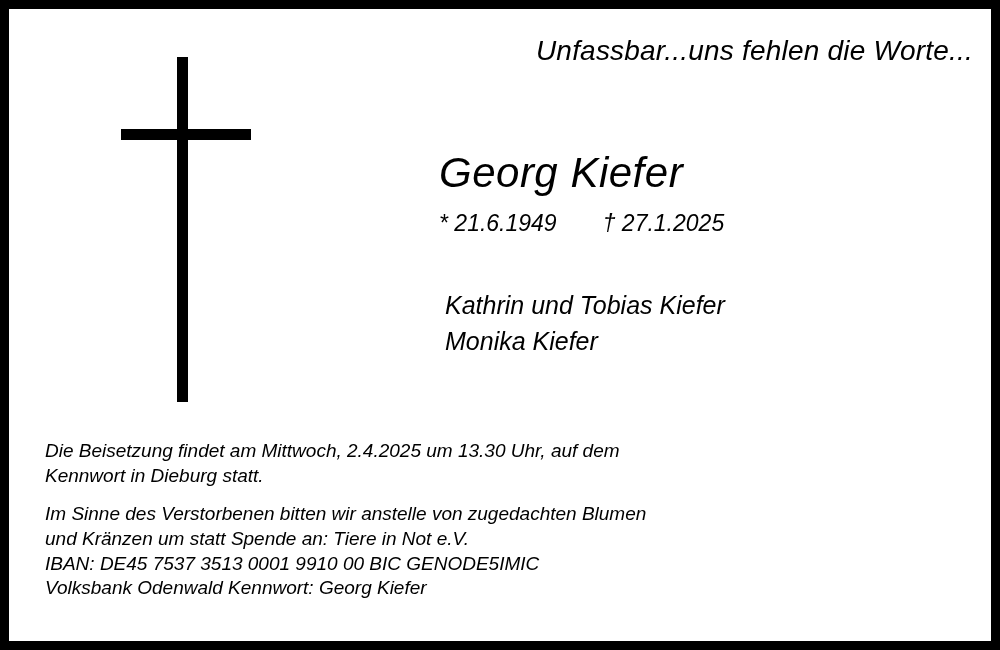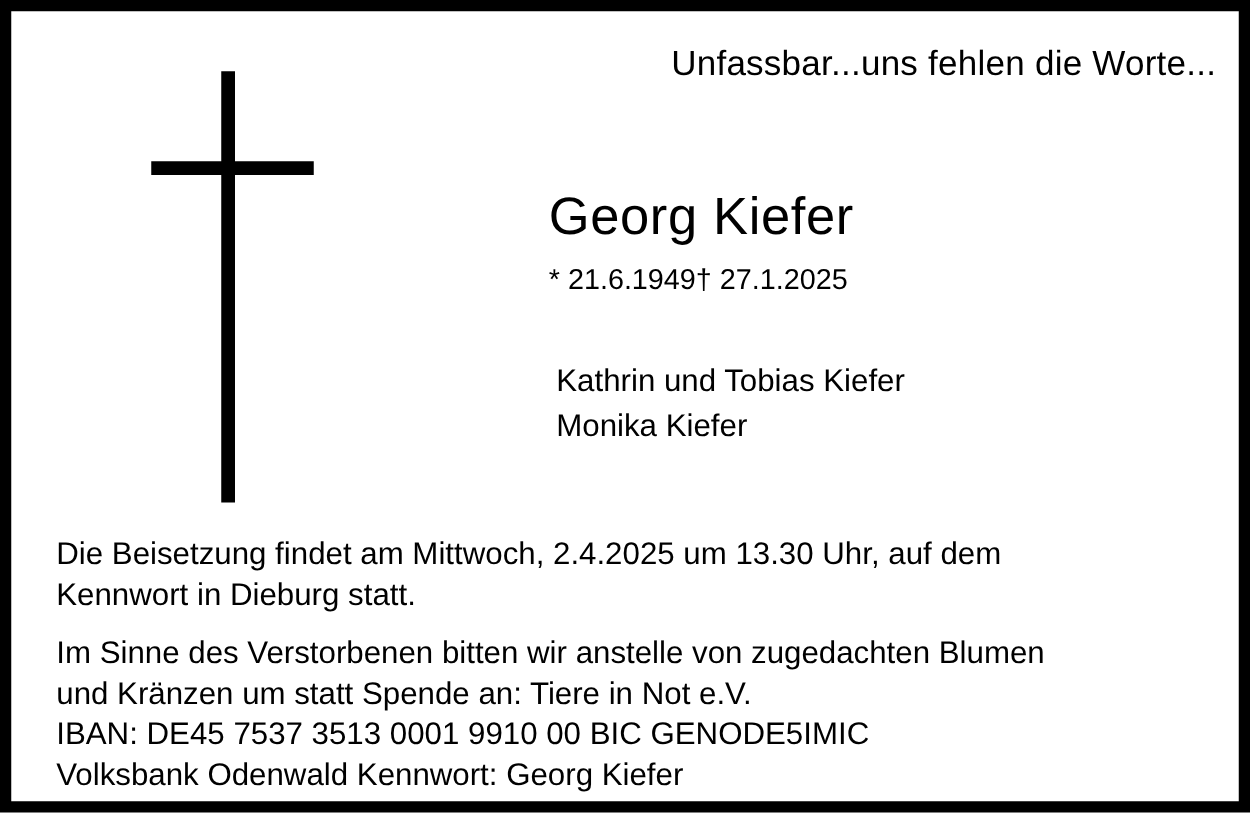--- a/index.html
+++ b/index.html
@@ -21,20 +21,21 @@
     height: 650px;
     background: #ffffff;
     border: 9px solid #000000;
     padding: 0;
   }
   .inner {
     position: relative;
     width: 100%;
     height: 100%;
     box-sizing: border-box;
+    font-style: italic;
   }
 
   
   .headline {
     position: absolute;
     top: 26px;
     right: 18px;
     font-size: 28px;
     letter-spacing: 0.2px;
     white-space: nowrap;
@@ -74,20 +75,21 @@
   }
   .deceased-name {
     font-size: 42px;
     line-height: 1.12;
     letter-spacing: 0.5px;
   }
   .dates {
     margin-top: 14px;
     font-size: 23px;
     display: flex;
+    gap: 46px;
   }
   .dates .birth, .dates .death {
     white-space: nowrap;
   }
 
   
   .survivors {
     position: absolute;
     left: 436px;
     top: 278px;
@@ -100,23 +102,23 @@
   }
 
   
   .body-text {
     position: absolute;
     left: 36px;
     top: 418px;
     right: 20px;
   }
   .para {
-    font-size: 25px;
+    font-size: 19px;
     line-height: 1.30;
-    margin: 0 0 14px 0;
+    margin: 12px 0 14px 0;
   }
   .para.tight {
     margin-bottom: 0;
   }
   .para .line {
     display: block;
     white-space: nowrap;
   }
 </style>
 </head>

